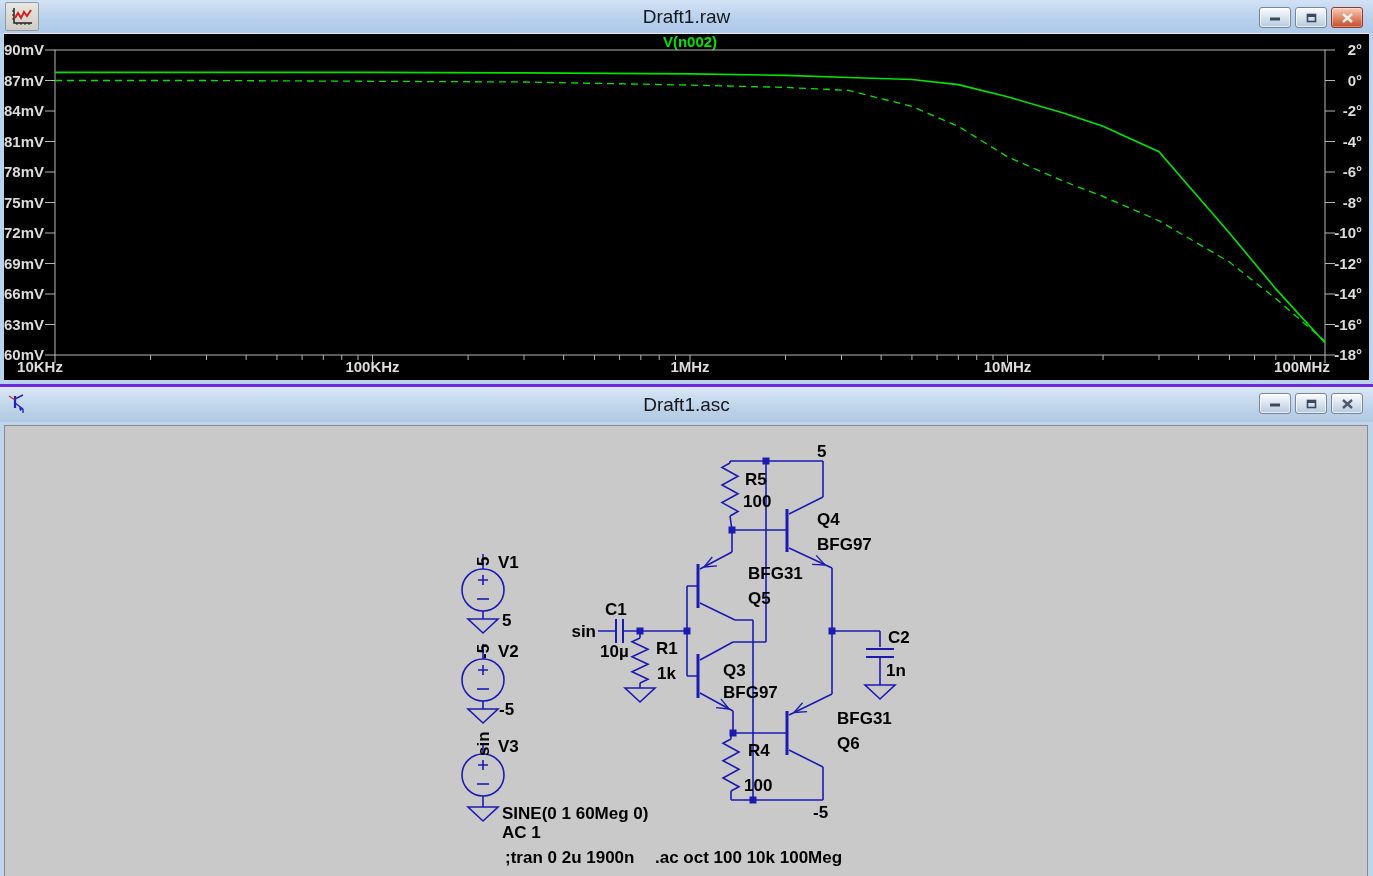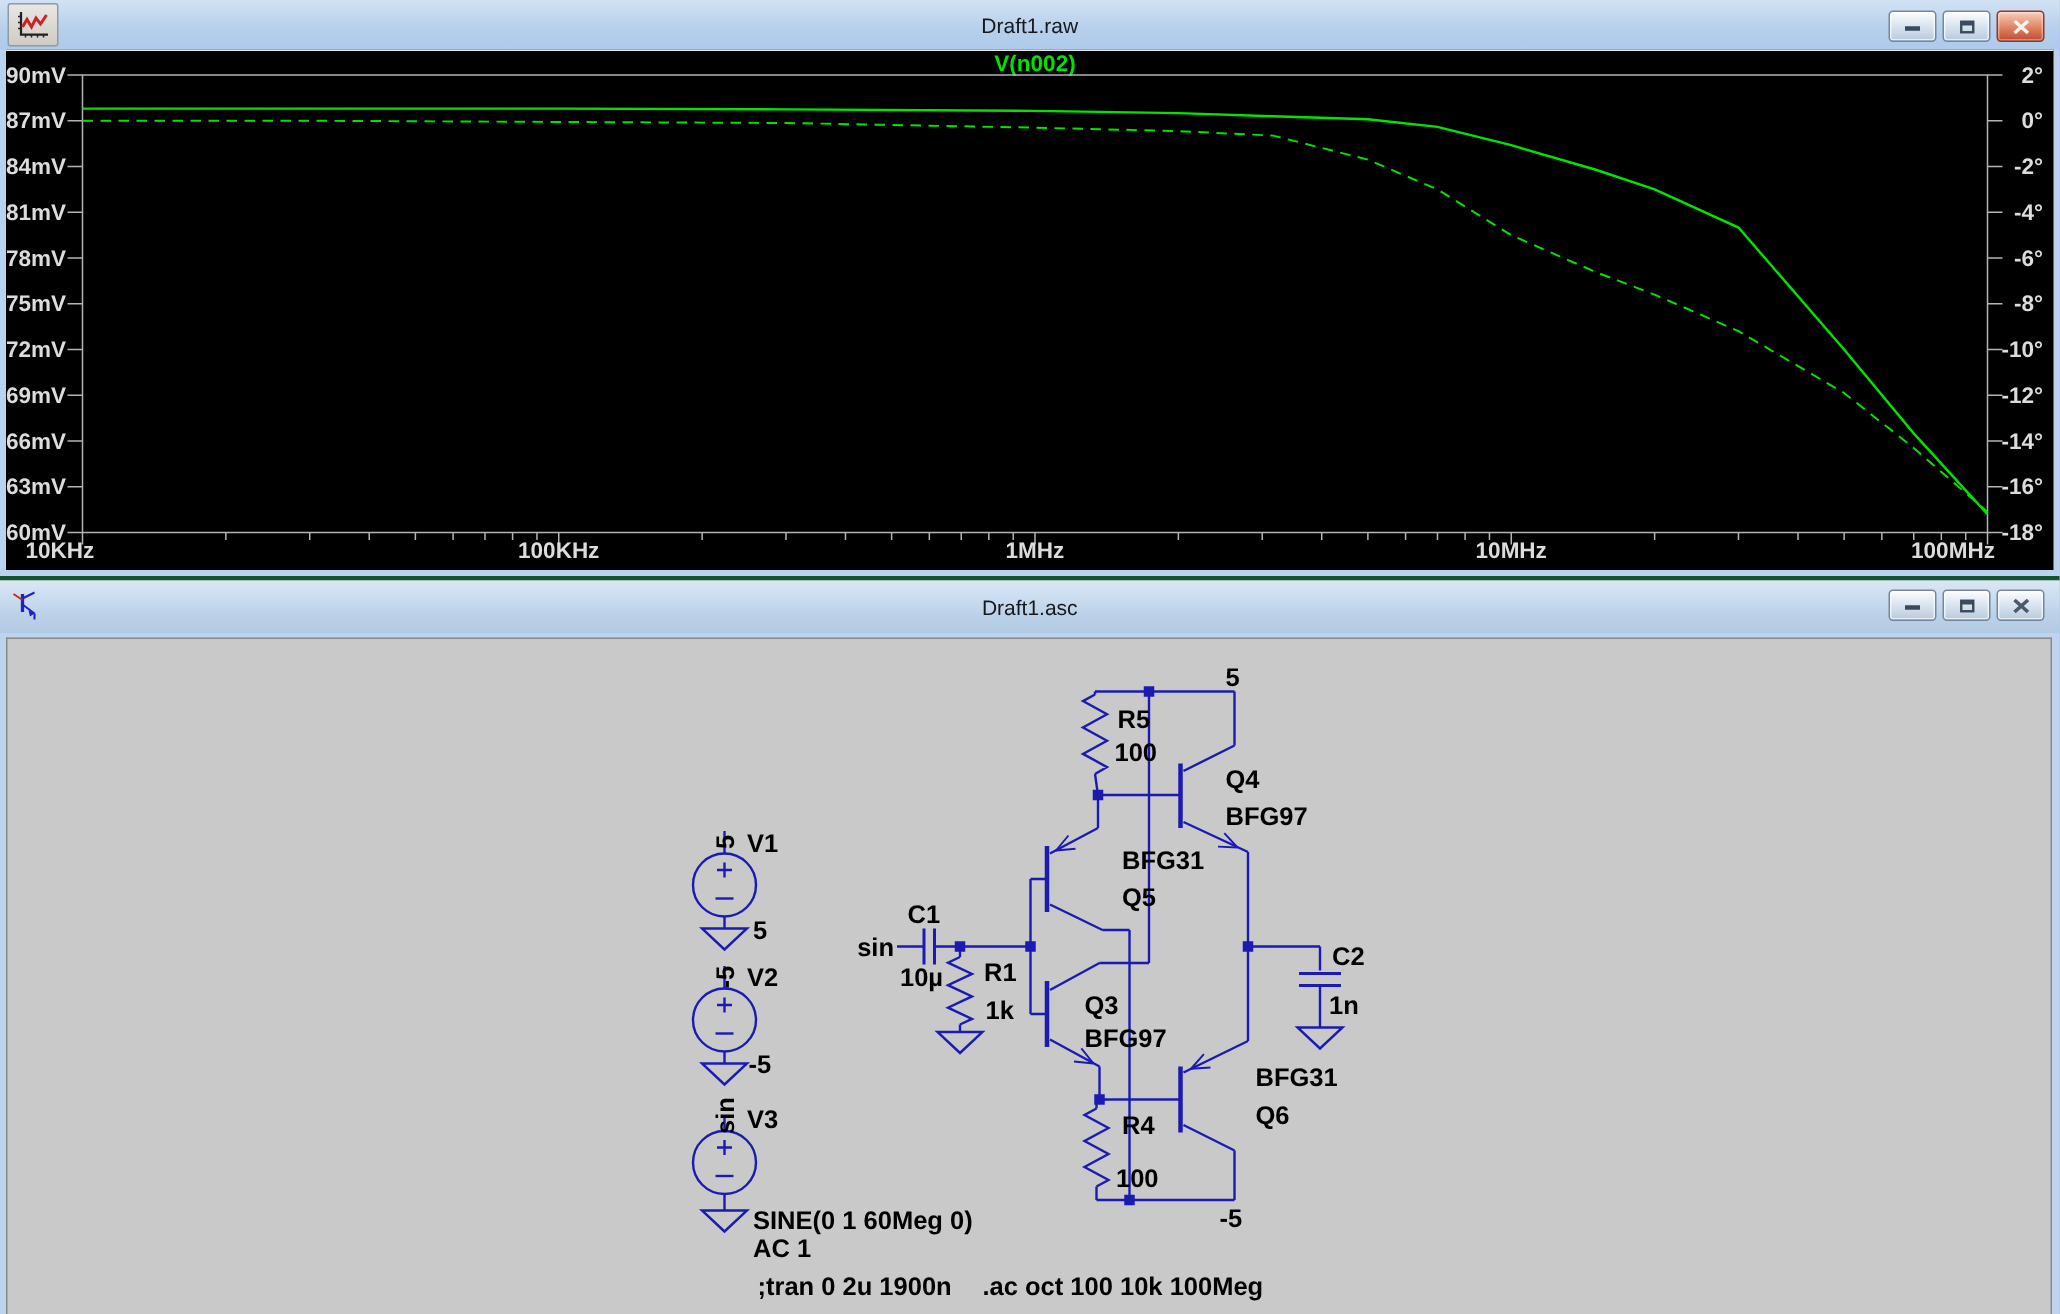--- a/index.html
+++ b/index.html
@@ -8,25 +8,25 @@
     background:#9db6cf;font-family:"Liberation Sans",sans-serif;
     -webkit-font-smoothing:antialiased;
   }
   .win{position:absolute;left:0;width:1373px;}
   .titlebar{
     position:relative;display:flex;align-items:center;
     background:linear-gradient(#d2e2f4,#b6cfec 60%,#aecaea);
   }
   .win1{top:0;height:384px;background:#b9d3ee;}
   .win1 .titlebar{height:33px;}
-  .win2{top:384px;height:492px;background:#bdd4ec;border-top:3px solid #14532d;box-sizing:border-box;}
+  .win2{top:384px;height:492px;background:#bdd4ec;border-top:3px solid #6d28d9;box-sizing:border-box;}
   .win2 .titlebar{height:35px;background:linear-gradient(#dae8f6,#bed3ea 60%,#b2c9e2);}
   .wintitle{
     position:absolute;left:0;right:0;text-align:center;
-    font-size:14px;color:#15181c;pointer-events:none;
+    font-size:19px;color:#15181c;pointer-events:none;
   }
   .winicon{margin-left:5px;display:flex;align-items:center;}
   .icon-btn{
     width:32px;height:27px;background:linear-gradient(#e9e7e2,#cfccc5);
     border:1px solid #8f9aa6;border-radius:2px;display:flex;align-items:center;justify-content:center;
   }
   .winbtns{position:absolute;right:10px;top:7px;display:flex;}
   .win2 .winbtns{top:6px;}
   .wbtn{
     width:30px;height:19px;margin-left:4px;border:1px solid #76879d;border-radius:3px;

